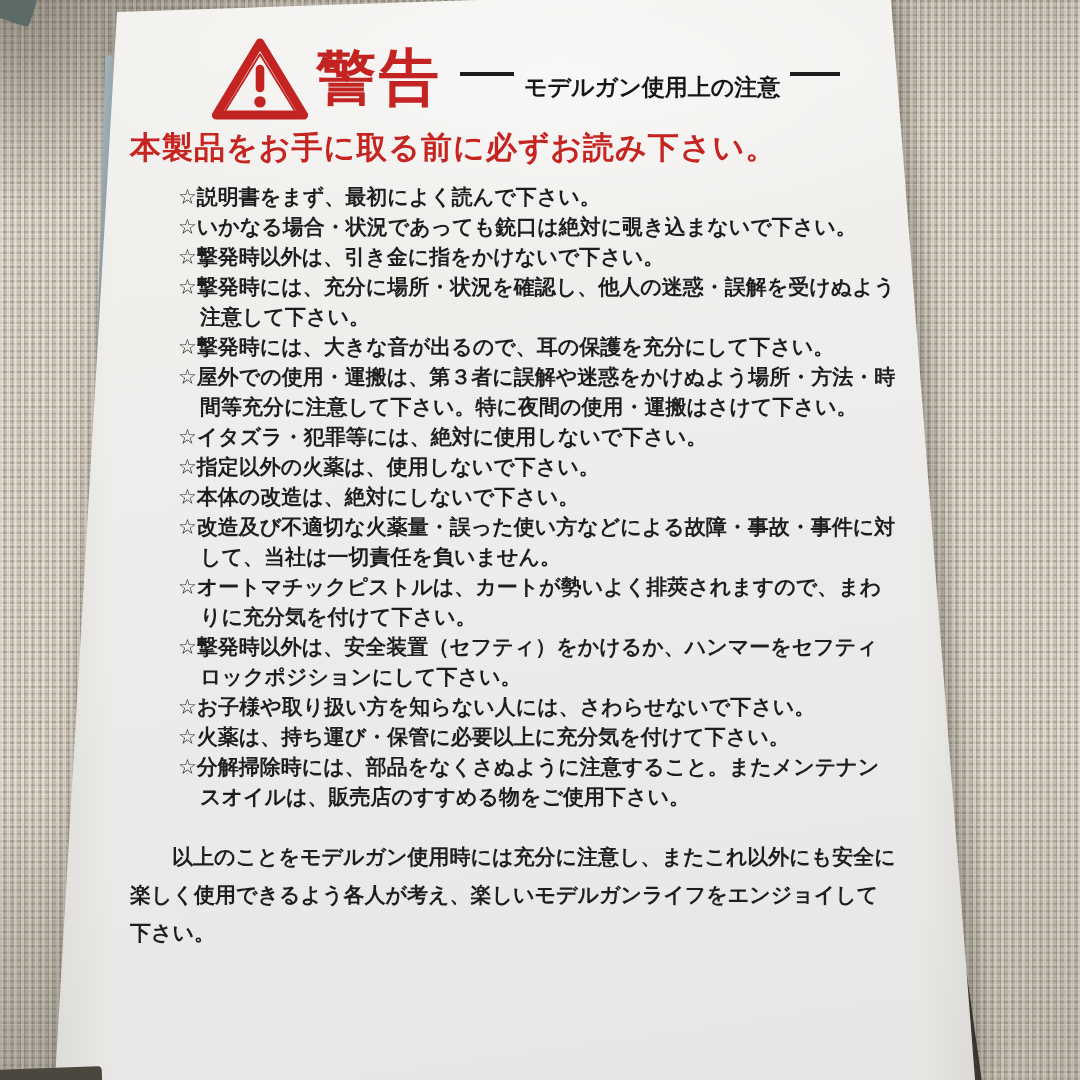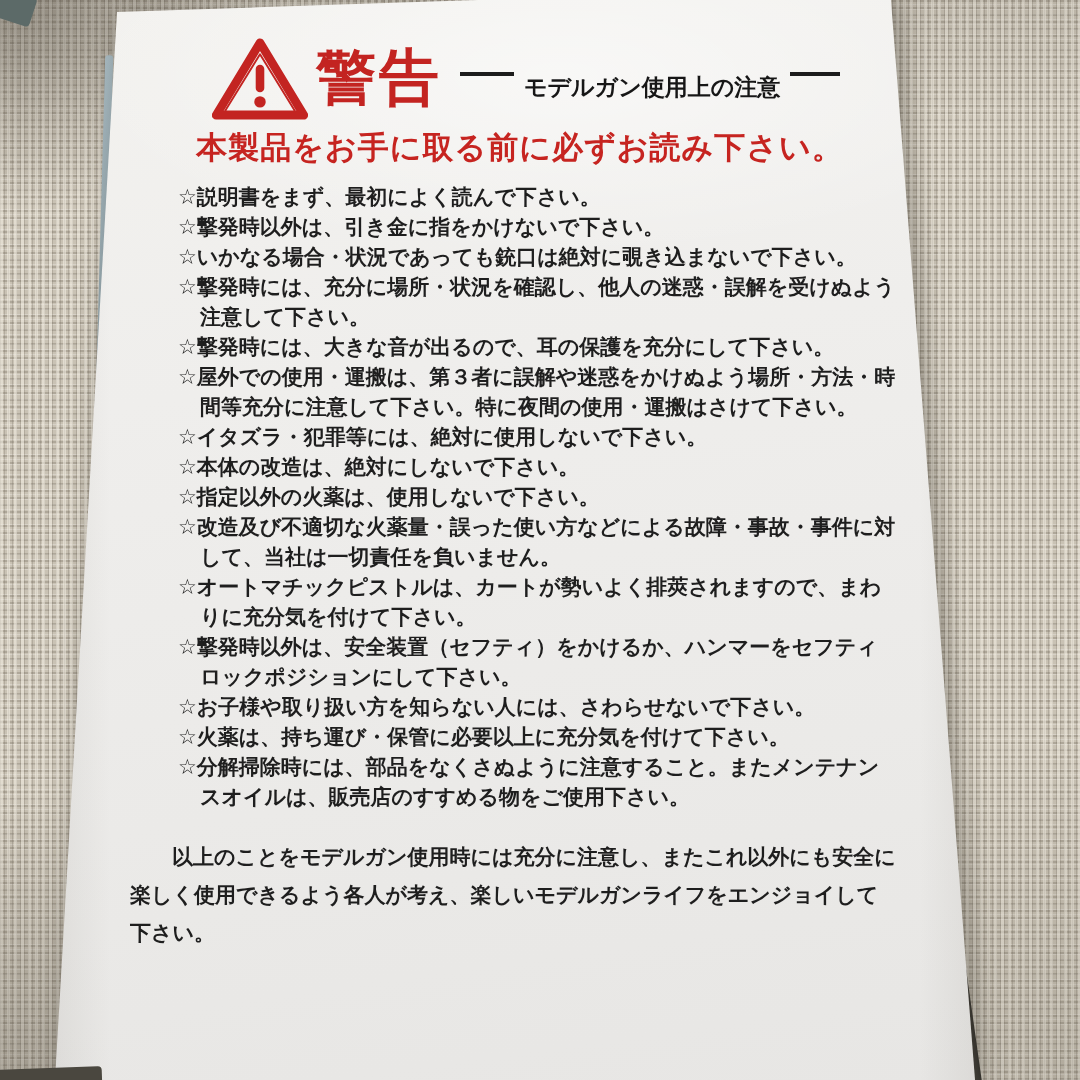--- a/index.html
+++ b/index.html
@@ -71,21 +71,21 @@
   .warning-title{
     font-size:60px;line-height:80px;font-weight:900;color:#c32421;
     letter-spacing:3px;margin-left:8px;
   }
   .subtitle-group{display:flex;align-items:flex-start;margin-left:18px;margin-top:34px;}
   .dash-line{width:54px;height:4px;background:#1c1c1c;}
   .dash-line.short{width:50px;}
   .subtitle-text{font-size:23px;font-weight:bold;color:#161616;margin:0 10px;white-space:nowrap;}
 
   .headline{
-    margin-top:6px;width:780px;text-align:center;
+    margin-top:6px;width:780px;
     font-size:31px;font-weight:800;color:#c62420;letter-spacing:1px;line-height:40px;
   }
 
   .notice-list{margin-top:14px;width:768px;}
   .notice-item{
     font-size:21px;line-height:30px;color:#1e1e1e;font-weight:600;
     padding-left:1.05em;text-indent:-1.05em;margin-left:48px;
   }
   .closing{
     margin-top:26px;width:768px;
@@ -120,28 +120,28 @@
           <div class="dash-line"></div>
           <div class="subtitle-text">モデルガン使用上の注意</div>
           <div class="dash-line short"></div>
         </div>
       </div>
 
       <div class="headline">本製品をお手に取る前に必ずお読み下さい。</div>
 
       <div class="notice-list">
           <div class="notice-item">☆説明書をまず、最初によく読んで下さい。</div>
+          <div class="notice-item">☆いかなる場合・状況であっても銃口は絶対に覗き込まないで下さい。</div>
           <div class="notice-item">☆撃発時以外は、引き金に指をかけないで下さい。</div>
-          <div class="notice-item">☆いかなる場合・状況であっても銃口は絶対に覗き込まないで下さい。</div>
           <div class="notice-item">☆撃発時には、充分に場所・状況を確認し、他人の迷惑・誤解を受けぬよう注意して下さい。</div>
           <div class="notice-item">☆撃発時には、大きな音が出るので、耳の保護を充分にして下さい。</div>
           <div class="notice-item">☆屋外での使用・運搬は、第３者に誤解や迷惑をかけぬよう場所・方法・時間等充分に注意して下さい。特に夜間の使用・運搬はさけて下さい。</div>
           <div class="notice-item">☆イタズラ・犯罪等には、絶対に使用しないで下さい。</div>
+          <div class="notice-item">☆指定以外の火薬は、使用しないで下さい。</div>
           <div class="notice-item">☆本体の改造は、絶対にしないで下さい。</div>
-          <div class="notice-item">☆指定以外の火薬は、使用しないで下さい。</div>
           <div class="notice-item">☆改造及び不適切な火薬量・誤った使い方などによる故障・事故・事件に対して、当社は一切責任を負いません。</div>
           <div class="notice-item">☆オートマチックピストルは、カートが勢いよく排莢されますので、まわりに充分気を付けて下さい。</div>
           <div class="notice-item">☆撃発時以外は、安全装置（セフティ）をかけるか、ハンマーをセフティロックポジションにして下さい。</div>
           <div class="notice-item">☆お子様や取り扱い方を知らない人には、さわらせないで下さい。</div>
           <div class="notice-item">☆火薬は、持ち運び・保管に必要以上に充分気を付けて下さい。</div>
           <div class="notice-item">☆分解掃除時には、部品をなくさぬように注意すること。またメンテナンスオイルは、販売店のすすめる物をご使用下さい。</div>
         </div>
 
       <div class="closing">以上のことをモデルガン使用時には充分に注意し、またこれ以外にも安全に楽しく使用できるよう各人が考え、楽しいモデルガンライフをエンジョイして下さい。</div>
 

